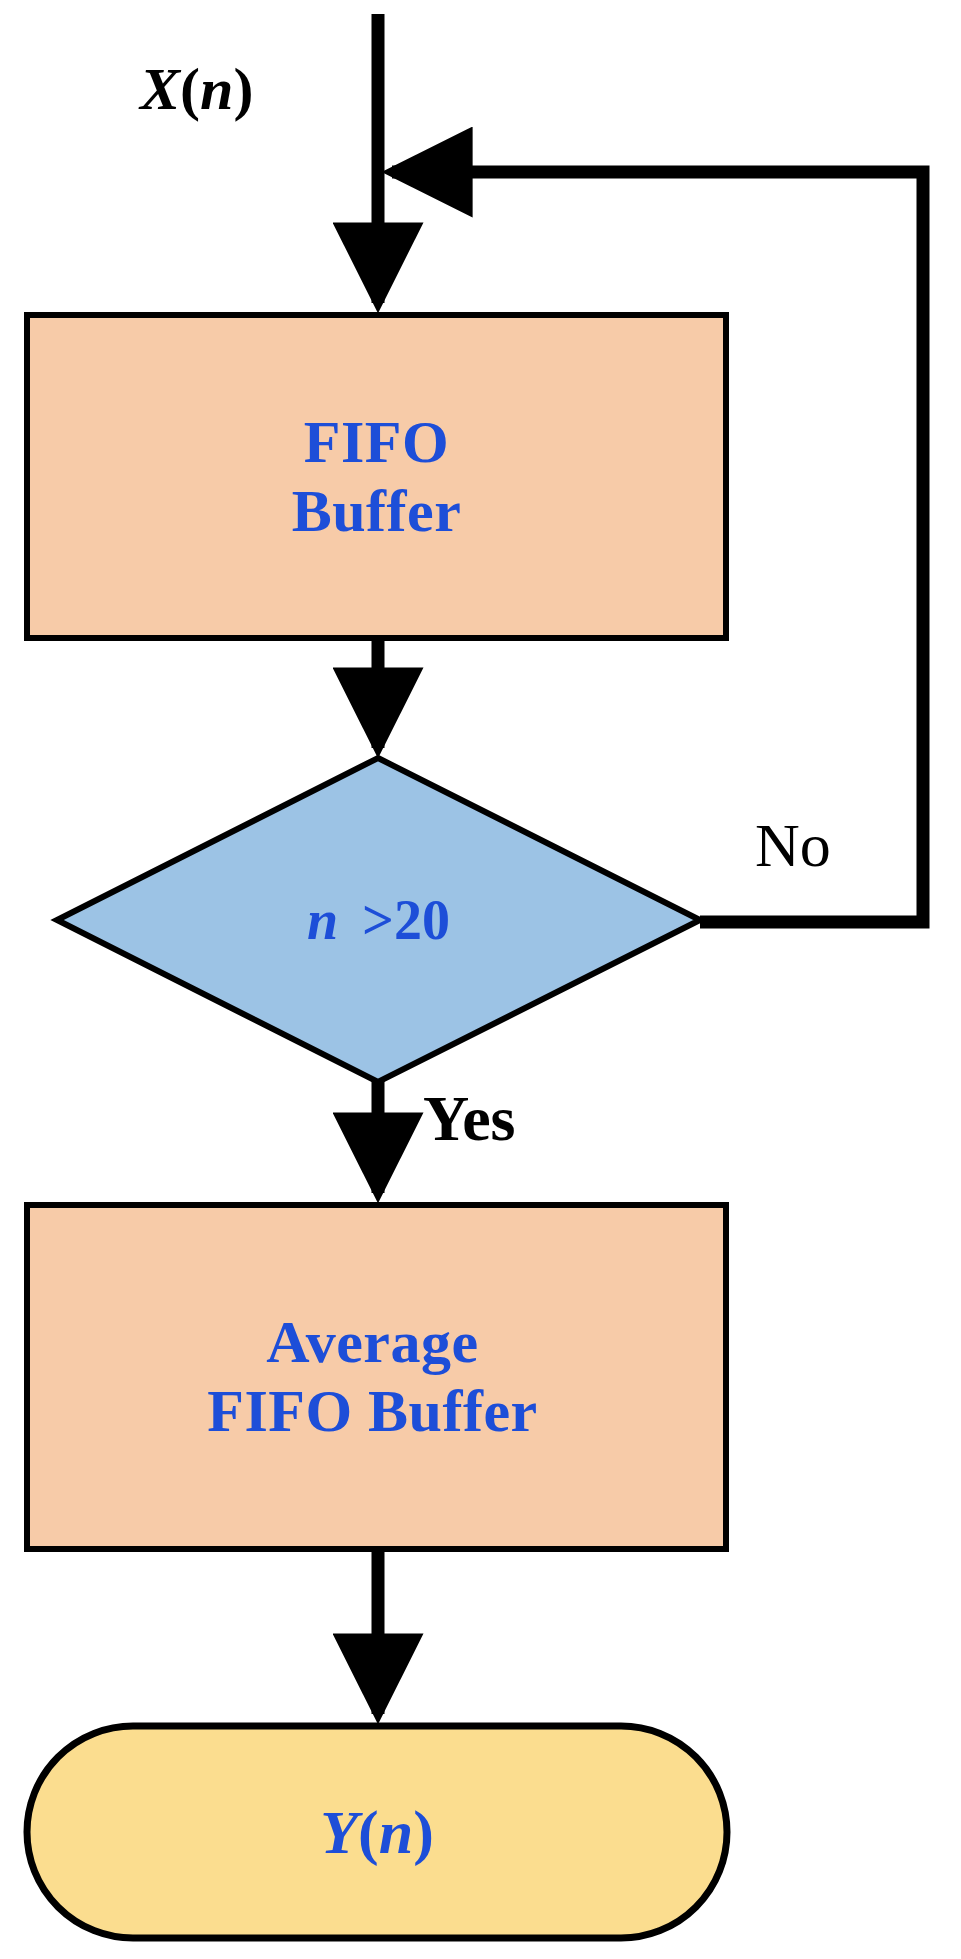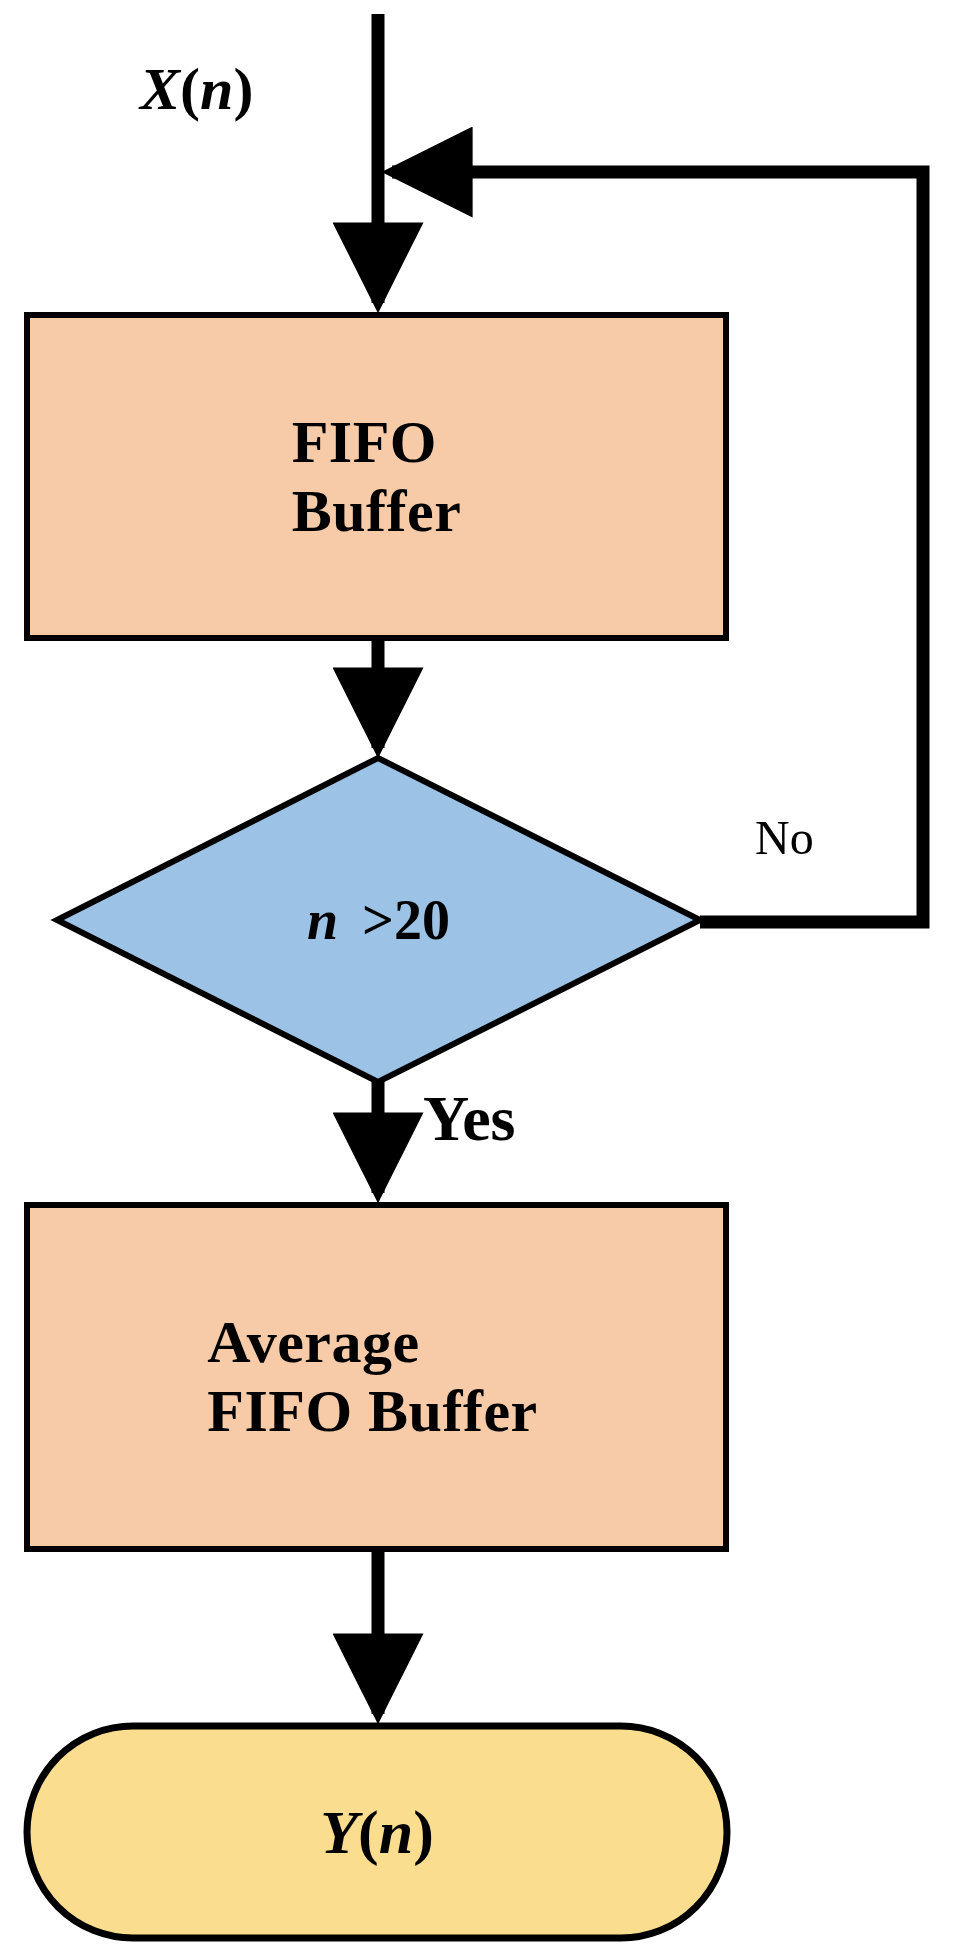--- a/index.html
+++ b/index.html
@@ -23,22 +23,22 @@
     top: 0;
     width: 961px;
     height: 1959px;
   }
 
   .node-label {
     position: absolute;
     display: flex;
     align-items: center;
     justify-content: center;
-    text-align: left;
-    color: #000000;
+    text-align: center;
+    color: #1d4ed8;
     pointer-events: none;
     white-space: pre-line;
   }
 
   
   .proc-label {
     font-weight: bold;
     font-size: 60px;
     line-height: 1.15;
     letter-spacing: 0.5px;
@@ -68,21 +68,21 @@
     color: #000000;
     white-space: nowrap;
   }
   .signal-label {
     font-weight: bold;
     font-style: italic;
     font-size: 60px;
   }
   .branch-label-no {
     font-weight: normal;
-    font-size: 48px;
+    font-size: 62px;
   }
   .branch-label-yes {
     font-weight: bold;
     font-size: 64px;
   }
 </style>
 </head>
 <body>
 
 <div id="flowchart">

